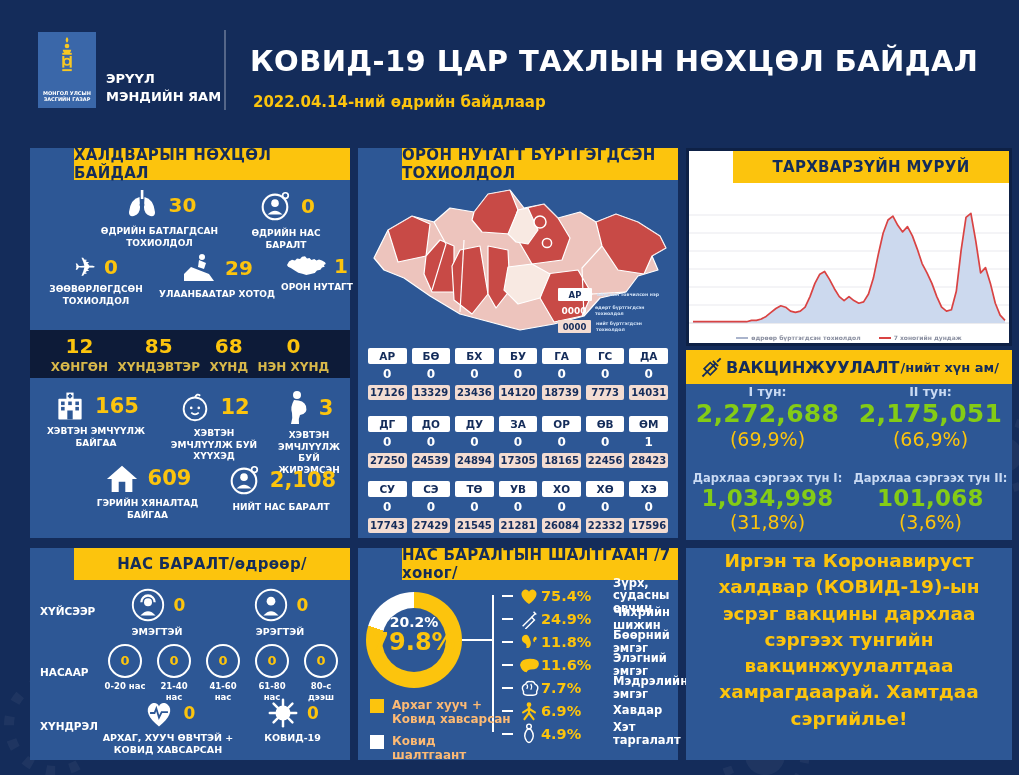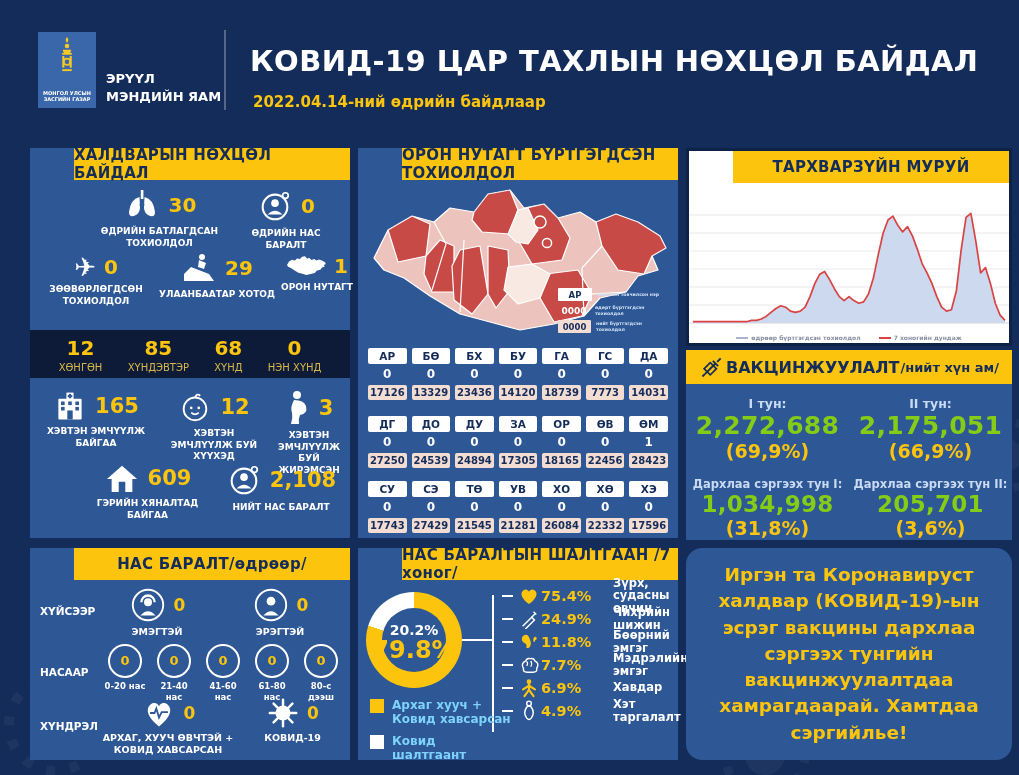--- a/index.html
+++ b/index.html
@@ -20,21 +20,21 @@
   .hdr-sub{position:absolute;left:253px;top:93px;color:var(--accent-yellow,#fcc40d);font-weight:bold;font-size:15px;}
   
   .statb{position:absolute;text-align:center;}
   .stat-top{display:flex;align-items:center;justify-content:center;gap:8px;}
   .stat-val{color:var(--accent-yellow,#fcc40d);font-weight:bold;font-size:20px;}
   .stat-label{color:#fff;font-weight:bold;font-size:9px;line-height:1.3;margin-top:4px;}
   .severity{position:absolute;left:0;top:182px;width:100%;height:48px;background:var(--dark-band,#0d1b38);
             display:flex;justify-content:space-around;align-items:center;padding:0 16px;box-sizing:border-box;}
   .sev-item{text-align:center;}
   .sev-val{color:var(--accent-yellow,#fcc40d);font-weight:bold;font-size:20px;}
-  .sev-label{color:#d8b84a;font-weight:normal;font-size:10px;margin-top:2px;}
+  .sev-label{color:#d8b84a;font-weight:bold;font-size:12px;margin-top:2px;}
   .careb .stat-val{font-size:21px;}
   
   .prov-group{position:absolute;left:10px;width:300px;display:grid;grid-template-columns:repeat(7,1fr);gap:0 5px;}
   .prov-col{display:flex;flex-direction:column;gap:3px;}
   .prov-code{background:#fff;color:var(--bg-navy,#142c5a);font-weight:bold;font-size:10.5px;text-align:center;border-radius:2px;padding:2px 0;}
   .prov-daily{color:#fff;font-weight:bold;font-size:12px;text-align:center;height:15px;line-height:15px;}
   .prov-total{background:var(--tan-box,#f3dcd2);color:var(--bg-navy,#142c5a);font-weight:bold;font-size:10px;text-align:center;border-radius:2px;padding:2px 0;}
   .map-legend{position:absolute;right:8px;top:140px;width:112px;}
   .mlegrow{display:flex;align-items:center;gap:5px;margin-bottom:3px;}
   .leg-box{width:34px;text-align:center;font-weight:bold;font-size:8.5px;border-radius:1px;padding:1.5px 0;}
@@ -47,58 +47,58 @@
   
   .curvebox{position:absolute;left:686px;top:148px;width:320px;border:3px solid #0e2146;background:#fff;}
   .chart-wrap{background:#fff;height:160px;position:relative;}
   .chart-legend{position:absolute;bottom:2px;left:0;width:100%;display:flex;justify-content:center;gap:18px;
                 font-size:6px;color:#8a8fa0;font-weight:bold;align-items:center;}
   .lg-dash{display:inline-block;width:12px;height:2px;margin-right:3px;vertical-align:middle;}
   
   .vacchead{position:absolute;left:686px;top:350px;width:326px;height:34px;background:var(--accent-yellow,#fcc40d);
             display:flex;align-items:center;justify-content:center;gap:1px;color:var(--bg-navy,#142c5a);font-weight:bold;}
   .vaccbody{position:absolute;left:686px;top:384px;width:326px;height:156px;background:var(--panel-blue,#2d5795);
-            display:grid;grid-template-columns:1fr 1fr;padding-top:12px;box-sizing:border-box;row-gap:14px;}
+            display:grid;grid-template-columns:1fr 1fr;padding-top:0;box-sizing:border-box;row-gap:14px;}
   .vdose{text-align:center;}
   .vlabel{color:#c9daf3;font-size:12.5px;font-weight:bold;}
   .vlabel.sm{font-size:11.5px;}
   .vval{color:#84cc16;font-size:25px;font-weight:bold;letter-spacing:.3px;}
   .vval.sm{font-size:23px;}
-  .vpct{color:var(--accent-yellow,#fcc40d);font-size:19px;font-weight:bold;}
+  .vpct{color:var(--accent-yellow,#fcc40d);font-size:19px;font-weight:normal;}
   
   .row-label{position:absolute;left:10px;color:#fff;font-weight:bold;font-size:10.5px;}
   .sexb{position:absolute;text-align:center;}
   .iconval{display:flex;align-items:center;justify-content:center;gap:7px;}
   .dval{color:var(--accent-yellow,#fcc40d);font-weight:bold;font-size:17px;}
   .dlabel{color:#fff;font-weight:bold;font-size:9.5px;margin-top:2px;line-height:1.3;}
   .ages{position:absolute;left:72px;top:96px;width:242px;display:flex;justify-content:space-between;}
   .age-item{width:46px;text-align:center;}
   .age-circle{width:30px;height:30px;border:2px solid #fff;border-radius:50%;margin:0 auto;line-height:30px;
               color:var(--accent-yellow,#fcc40d);font-weight:bold;font-size:13px;}
   .age-label{color:#fff;font-size:8.5px;font-weight:bold;margin-top:3px;line-height:1.25;}
   
   .donut{position:absolute;left:8px;top:44px;width:96px;height:96px;border-radius:50%;}
   .donut::after{content:"";position:absolute;inset:16px;background:var(--panel-blue,#2d5795);border-radius:50%;}
-  .donut-txt{position:absolute;left:8px;top:66px;width:96px;text-align:center;z-index:2;margin-top:8px;}
+  .donut-txt{position:absolute;left:8px;top:66px;width:96px;text-align:center;z-index:2;}
   .donut-sm{color:#fff;font-weight:bold;font-size:14px;}
   .donut-big{color:var(--accent-yellow,#fcc40d);font-weight:bold;font-size:24px;line-height:1.05;}
   .donut-link{position:absolute;left:104px;top:91px;width:30px;border-top:2px solid #fff;}
   .bracket{position:absolute;left:134px;top:47px;height:137px;border-left:2px solid #fff;}
   .causes{position:absolute;left:144px;top:36px;width:182px;}
   .cause-row{display:flex;align-items:center;height:23px;}
   .cause-row::before{content:"";width:11px;border-top:2px solid #fff;margin-right:3px;flex:none;}
   .c-ico{width:25px;flex:none;display:flex;justify-content:center;}
   .c-pct{width:44px;flex:none;color:var(--accent-yellow,#fcc40d);font-weight:bold;font-size:14.5px;}
   .c-label{color:#fff;font-weight:bold;font-size:11.5px;line-height:1.05;padding-left:28px;}
   .cl-row{position:absolute;display:flex;gap:8px;align-items:flex-start;}
   .cl-sq{width:14px;height:14px;flex:none;margin-top:1px;}
-  .cl-label{color:#7dd3fc;font-weight:bold;font-size:12px;line-height:1.2;width:120px;}
+  .cl-label{color:#fdba74;font-weight:bold;font-size:12px;line-height:1.2;width:120px;}
   
   .msg{position:absolute;left:686px;top:548px;width:326px;height:212px;background:var(--panel-blue,#2d5795);
-       display:flex;align-items:center;justify-content:center;border-radius:16px;}
+       display:flex;align-items:flex-start;justify-content:center;}
   .msg-inner{color:var(--accent-yellow,#fcc40d);font-weight:bold;font-size:18.5px;text-align:center;
              line-height:1.42;padding:0 18px;}
 </style>
 </head>
 <body>
 
 <div class="stage">
 
   <svg class="wm" style="left:-20px;top:650px" width="150" height="150">
     <circle cx="75" cy="75" r="46" fill="none" stroke="#fff" stroke-width="10" stroke-dasharray="9 15"></circle>
@@ -521,21 +521,21 @@
       <div class="vval">2,175,051</div>
       <div class="vpct">(66,9%)</div>
     </div>
     <div class="vdose">
       <div class="vlabel sm">Дархлаа сэргээх тун I:</div>
       <div class="vval sm">1,034,998</div>
       <div class="vpct">(31,8%)</div>
     </div>
     <div class="vdose">
       <div class="vlabel sm">Дархлаа сэргээх тун II:</div>
-      <div class="vval sm">205,701</div>
+      <div class="vval sm">101,068</div>
       <div class="vpct">(3,6%)</div>
     </div>
   </div>
 
   <div class="panel" style="left:30px;top:548px;width:320px;height:212px">
     <div class="phead">НАС БАРАЛТ/өдрөөр/</div>
 
     <div class="row-label" style="top:57px">ХҮЙСЭЭР</div>
     <div class="sexb" style="left:72px;top:38px;width:110px">
       <div class="iconval">
@@ -660,20 +660,29 @@
         <span class="c-ico">
             <svg width="20" height="20" viewBox="0 0 22 22">
               <g fill="#fcc40d">
           <path d="M8,3 c-5.5,0 -6.5,7 -2,9 c2,1 3,3 2,5.5 c4.5,1 6,-4.5 4.5,-8 C11.5,6 10,3 8,3 z"></path>
           <path d="M14,3 c5.5,0 6.5,7 2,9 c-2,1 -3,3 -2,5.5 c-4.5,1 -6,-4.5 -4.5,-8 C10.5,6 12,3 14,3 z" transform="translate(8,0) scale(0.4) translate(10,10)"></path>
               </g>
             </svg>
           </span>
         <span class="c-pct">11.8%</span>
         <span class="c-label">Бөөрний эмгэг</span>
+      </div>
+      <div class="cause-row">
+        <span class="c-ico">
+            <svg width="22" height="18" viewBox="0 0 24 20">
+          <path d="M2,10 q1,-7 11,-7 q10,0 10,5.5 q0,6.5 -9,6.5 q-3.5,0 -4.5,3 q-5.5,0 -7.5,-8 z" fill="#fcc40d"></path>
+            </svg>
+          </span>
+        <span class="c-pct">11.6%</span>
+        <span class="c-label">Элэгний эмгэг</span>
       </div>
       <div class="cause-row">
         <span class="c-ico">
             <svg width="21" height="19" viewBox="0 0 23 21">
           <path d="M6,15 q-3.5,-6 2.5,-8.5 q1,-3.5 5,-2.5 q4,-1 5,2.5 q5.5,2.5 2,8.5 q1,4 -4,4 h-6.5 q-5,0 -4,-4 z" fill="none" stroke="#fff" stroke-width="1.6"></path>
           <path d="M9.5,7 q2,2.5 0,5 M14,6.5 q2,3 0,6.5" fill="none" stroke="#fff" stroke-width="1.3"></path>
             </svg>
           </span>
         <span class="c-pct">7.7%</span>
         <span class="c-label">Мэдрэлийн эмгэг</span>

